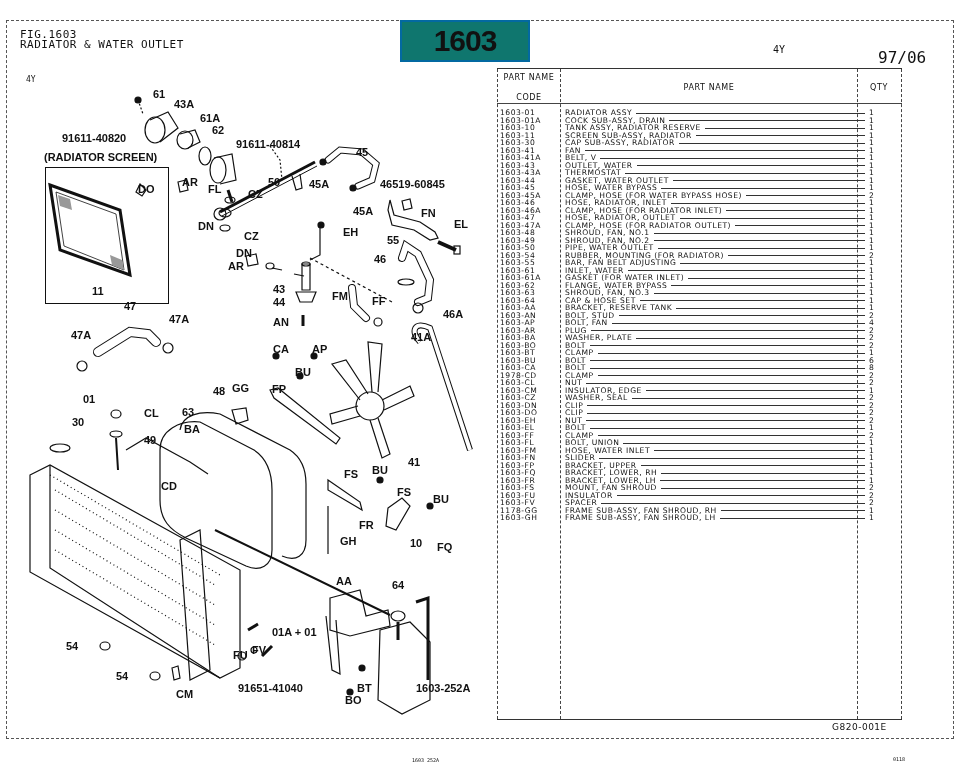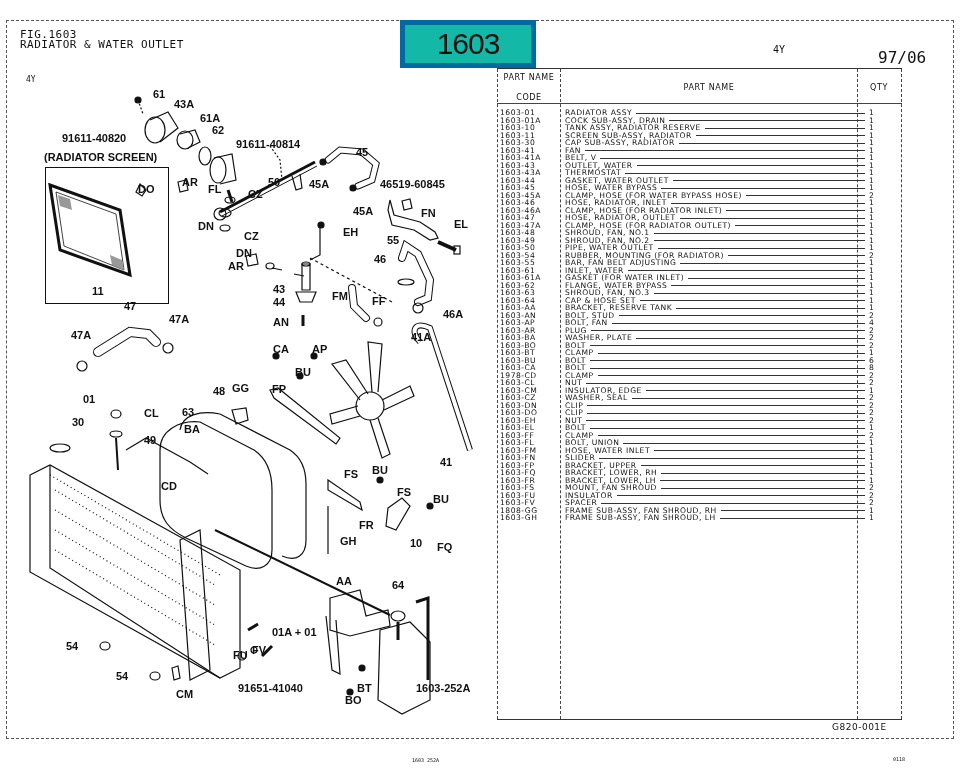--- a/index.html
+++ b/index.html
@@ -1,19 +1,19 @@
 <!DOCTYPE html>
 <html><head>
 <meta charset="utf-8">
 <style>
   html, body { margin:0; padding:0; background:#fff; }
   body { width:962px; height:775px; position:relative; overflow:hidden; font-family:"DejaVu Sans Mono", monospace; color:#111; }
   .frame-wave { position:absolute; left:6px; top:20px; width:948px; height:719px; box-sizing:border-box; border:1px dashed #555; }
   .fig-title { position:absolute; left:20px; top:30px; font-size:11px; line-height:10px; letter-spacing:0.5px; }
-  .fig-box { position:absolute; left:400px; top:20px; width:126px; height:38px; border:5px solid #0369a1; background:#14b8a6; display:flex; align-items:center; justify-content:center; font-family:"Liberation Sans", sans-serif; font-weight:normal; font-size:30px; letter-spacing:-1px; }
+  .fig-box { position:absolute; left:400px; top:20px; width:126px; height:38px; border:2px solid #0369a1; background:#0f766e; display:flex; align-items:center; justify-content:center; font-family:"Liberation Sans", sans-serif; font-weight:bold; font-size:30px; letter-spacing:-1px; }
   .model { position:absolute; left:773px; top:44px; font-size:10px; }
   .date { position:absolute; left:878px; top:48px; font-size:16px; }
   .engine-tag { position:absolute; left:26px; top:75px; font-size:8px; }
 
   
   .table { position:absolute; left:497px; top:68px; width:405px; height:650px; border-top:1px solid #333; border-bottom:1px solid #333; font-family:"DejaVu Sans", sans-serif; font-size:7.6px; }
   .vline { position:absolute; top:0; bottom:0; border-left:1px dashed #444; }
   .th { position:absolute; font-size:8px; letter-spacing:0.6px; text-align:center; }
   .th-line { position:absolute; left:0; right:0; top:34px; border-top:1px solid #444; }
   .rows { position:absolute; left:0; top:40px; right:0; }
@@ -236,21 +236,21 @@
       <div class="callout" style="left: 285px; top: 296px;">BU</div>
       <div class="callout" style="left: 203px; top: 315px;">48</div>
       <div class="callout" style="left: 222px; top: 312px;">GG</div>
       <div class="callout" style="left: 262px; top: 313px;">FP</div>
       <div class="callout" style="left: 73px; top: 323px;">01</div>
       <div class="callout" style="left: 134px; top: 337px;">CL</div>
       <div class="callout" style="left: 172px; top: 336px;">63</div>
       <div class="callout" style="left: 62px; top: 346px;">30</div>
       <div class="callout" style="left: 136px; top: 353px; padding-left: 38px;">BA</div>
       <div class="callout" style="left: 134px; top: 364px;">49</div>
-      <div class="callout" style="left: 398px; top: 386px; margin-left: 32px;">41</div>
+      <div class="callout" style="left: 398px; top: 386px;">41</div>
       <div class="callout" style="left: 334px; top: 398px;">FS</div>
       <div class="callout" style="left: 362px; top: 394px;">BU</div>
       <div class="callout" style="left: 151px; top: 410px;">CD</div>
       <div class="callout" style="left: 387px; top: 416px;">FS</div>
       <div class="callout" style="left: 423px; top: 423px;">BU</div>
       <div class="callout" style="left: 349px; top: 449px;">FR</div>
       <div class="callout" style="left: 330px; top: 465px;">GH</div>
       <div class="callout" style="left: 391px; top: 471px; margin-left: 36px;">FQ</div>
       <div class="callout" style="left: 400px; top: 467px;">10</div>
       <div class="callout" style="left: 326px; top: 505px;">AA</div>
@@ -592,21 +592,21 @@
         <span class="qty">2</span>
       </div>
       <div class="row">
         <span class="dash"></span>
         <span class="code">1603-FV</span>
         <span class="name">SPACER</span>
         <span class="qty">2</span>
       </div>
       <div class="row">
         <span class="dash"></span>
-        <span class="code">1808-GG</span>
+        <span class="code">1178-GG</span>
         <span class="name">FRAME SUB-ASSY, FAN SHROUD, RH</span>
         <span class="qty">1</span>
       </div>
       <div class="row">
         <span class="dash"></span>
         <span class="code">1603-GH</span>
         <span class="name">FRAME SUB-ASSY, FAN SHROUD, LH</span>
         <span class="qty">1</span>
       </div>
     </div>

